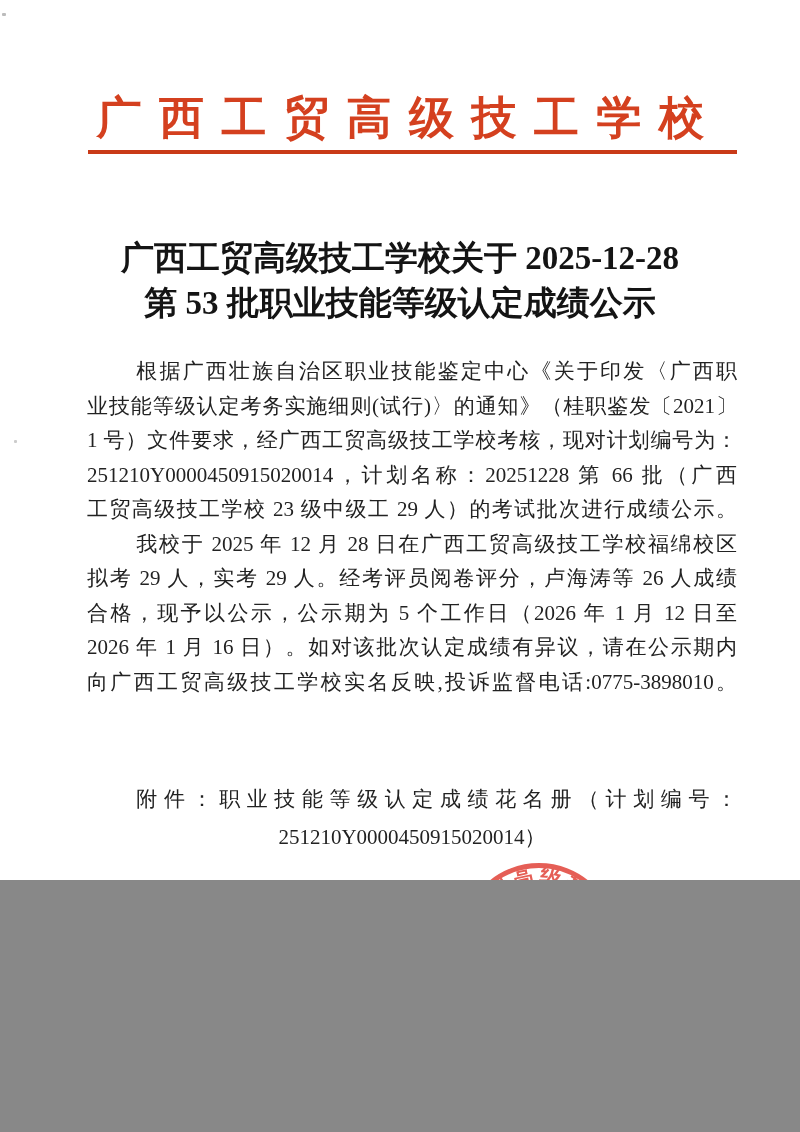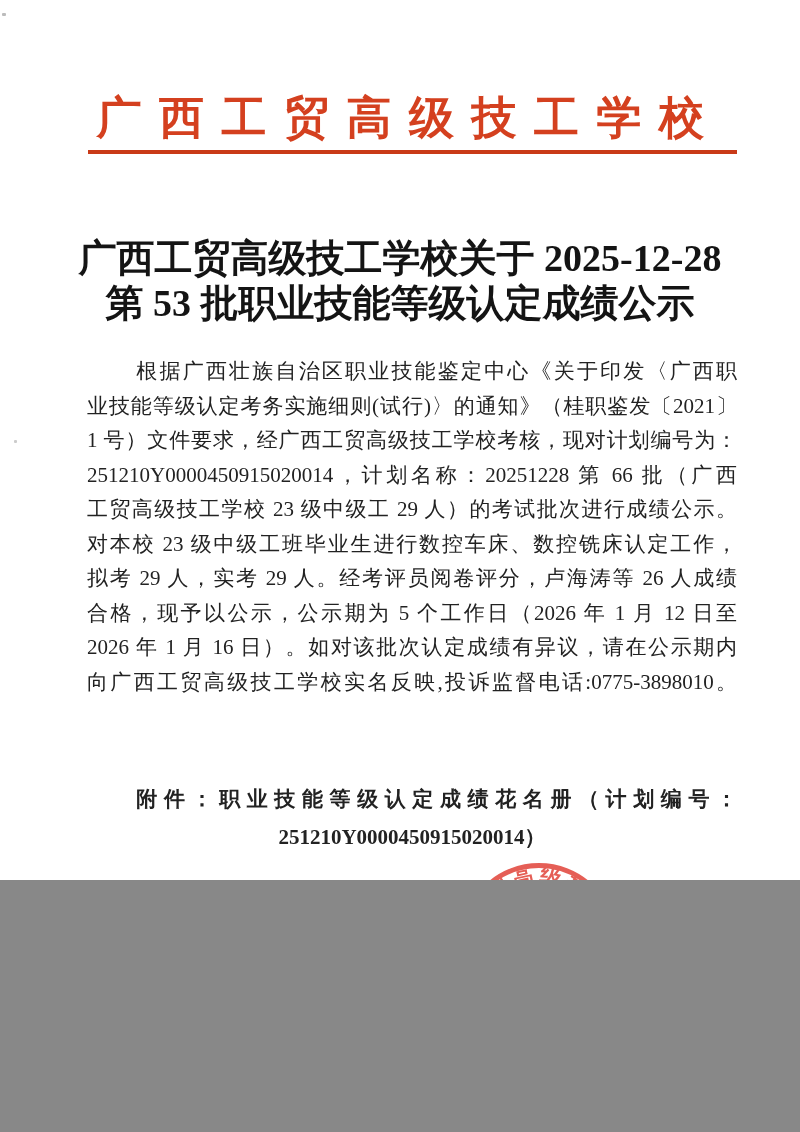--- a/index.html
+++ b/index.html
@@ -24,38 +24,38 @@
     white-space:nowrap;
   }
   .letterhead-rule{
     position:absolute;top:150px;left:88px;width:649px;height:4px;
     background:#c93a18;
   }
   
   .doc-title{
     position:absolute;top:236px;left:0;width:800px;
     text-align:center;color:#141414;
-    font-size:38px;font-weight:bold;line-height:45px;
+    font-size:33px;font-weight:bold;line-height:45px;
   }
   
   .body-block{
     position:absolute;left:87px;top:354px;width:650px;
     font-size:21px;line-height:34.5px;color:#222222;
   }
   .body-line{
     text-align:justify;
     text-align-last:justify;
     white-space:nowrap;
     overflow:visible;
   }
   .para-start{text-indent:2.35em;}
   
   .attachment-block{
     position:absolute;left:87px;top:780px;width:650px;
-    font-size:21px;line-height:38px;color:#222222;font-weight:bold;
+    font-size:21px;line-height:38px;color:#222222;
   }
   .attachment-line-1{
     text-indent:2.35em;
     text-align:justify;text-align-last:justify;
     white-space:nowrap;
   }
   .attachment-line-2{text-align:center;}
   
   .sig-org{
     position:absolute;left:405px;top:897px;
@@ -100,21 +100,21 @@
     <div>广西工贸高级技工学校关于 2025-12-28</div>
     <div>第 53 批职业技能等级认定成绩公示</div>
   </div>
 
   <div class="body-block">
     <div class="body-line para-start">根据广西壮族自治区职业技能鉴定中心《关于印发〈广西职</div>
     <div class="body-line">业技能等级认定考务实施细则(试行)〉的通知》（桂职鉴发〔2021〕</div>
     <div class="body-line">1 号）文件要求，经广西工贸高级技工学校考核，现对计划编号为：</div>
     <div class="body-line">251210Y0000450915020014，计划名称：20251228 第 66 批（广西</div>
     <div class="body-line">工贸高级技工学校 23 级中级工 29 人）的考试批次进行成绩公示。</div>
-    <div class="body-line">对本校 23 级中级工班毕业生进行数控车床、数控铣床认定工作，</div>
+    <div class="body-line para-start">我校于 2025 年 12 月 28 日在广西工贸高级技工学校福绵校区</div>
     <div class="body-line">拟考 29 人，实考 29 人。经考评员阅卷评分，卢海涛等 26 人成绩</div>
     <div class="body-line">合格，现予以公示，公示期为 5 个工作日（2026 年 1 月 12 日至</div>
     <div class="body-line">2026 年 1 月 16 日）。如对该批次认定成绩有异议，请在公示期内</div>
     <div class="body-line">向广西工贸高级技工学校实名反映,投诉监督电话:0775-3898010。</div>
   </div>
 
   <div class="attachment-block">
     <div class="attachment-line-1">附件：职业技能等级认定成绩花名册（计划编号：</div>
     <div class="attachment-line-2">251210Y0000450915020014）</div>
   </div>

